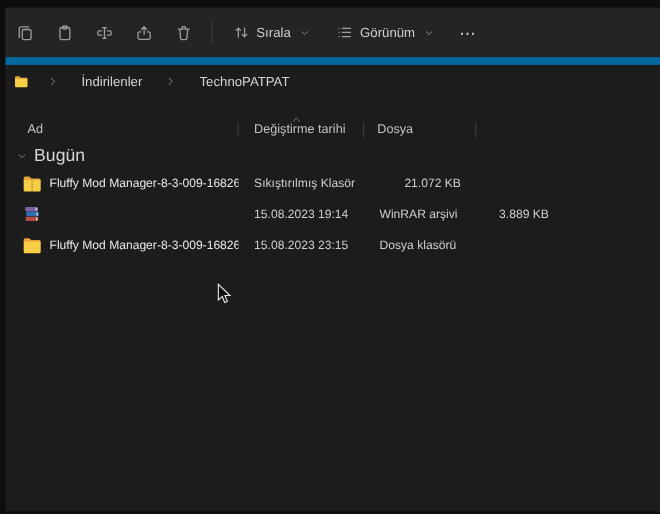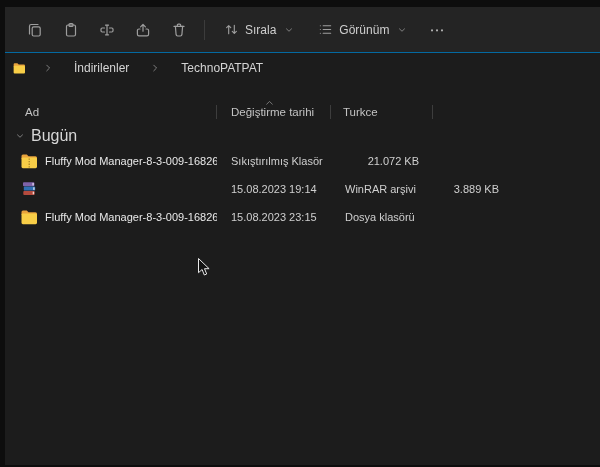--- a/index.html
+++ b/index.html
@@ -9,22 +9,22 @@
     font-family:"Liberation Sans",sans-serif;
     -webkit-font-smoothing:antialiased;
   }
   .window{
     position:absolute;left:5px;top:7px;width:595px;height:458px;
     background:#1c1c1c;color:#e8e8e8;
   }
 
   
   .toolbar{
-    display:flex;align-items:center;height:45px;padding:0 12px;
-    background:#242424;border-bottom:1px solid #0369a1;
+    display:flex;align-items:center;height:45px;padding:0 0;
+    background:#242424;border-bottom:7px solid #0369a1;
   }
   .tb-btn{
     display:flex;align-items:center;justify-content:center;
     width:34px;height:30px;margin:0 1px;
     background:none;border:none;border-radius:4px;padding:0;
   }
   .tb-text{
     display:flex;align-items:center;gap:6px;
     background:none;border:none;border-radius:4px;
     height:30px;padding:0 10px;margin:0 2px;
@@ -173,21 +173,21 @@
       </div>
       <div class="col date">
         <span class="sortind">
           <svg width="9" height="7" viewBox="0 0 16 12">
               <path class="istk" d="M3 9 8 4.2 13 9"></path>
             </svg>
         </span>
         <span>Değiştirme tarihi</span>
       </div>
       <div class="col">
-        <span>Turkce</span>
+        <span>Dosya</span>
       </div>
     </div>
 
     <div class="group">
       <span style="display:flex">
         <svg width="10" height="10" viewBox="0 0 16 16">
             <path class="istk" d="M4 6.2 8 10l4-3.8"></path>
           </svg>
       </span>
       <span>Bugün</span>

